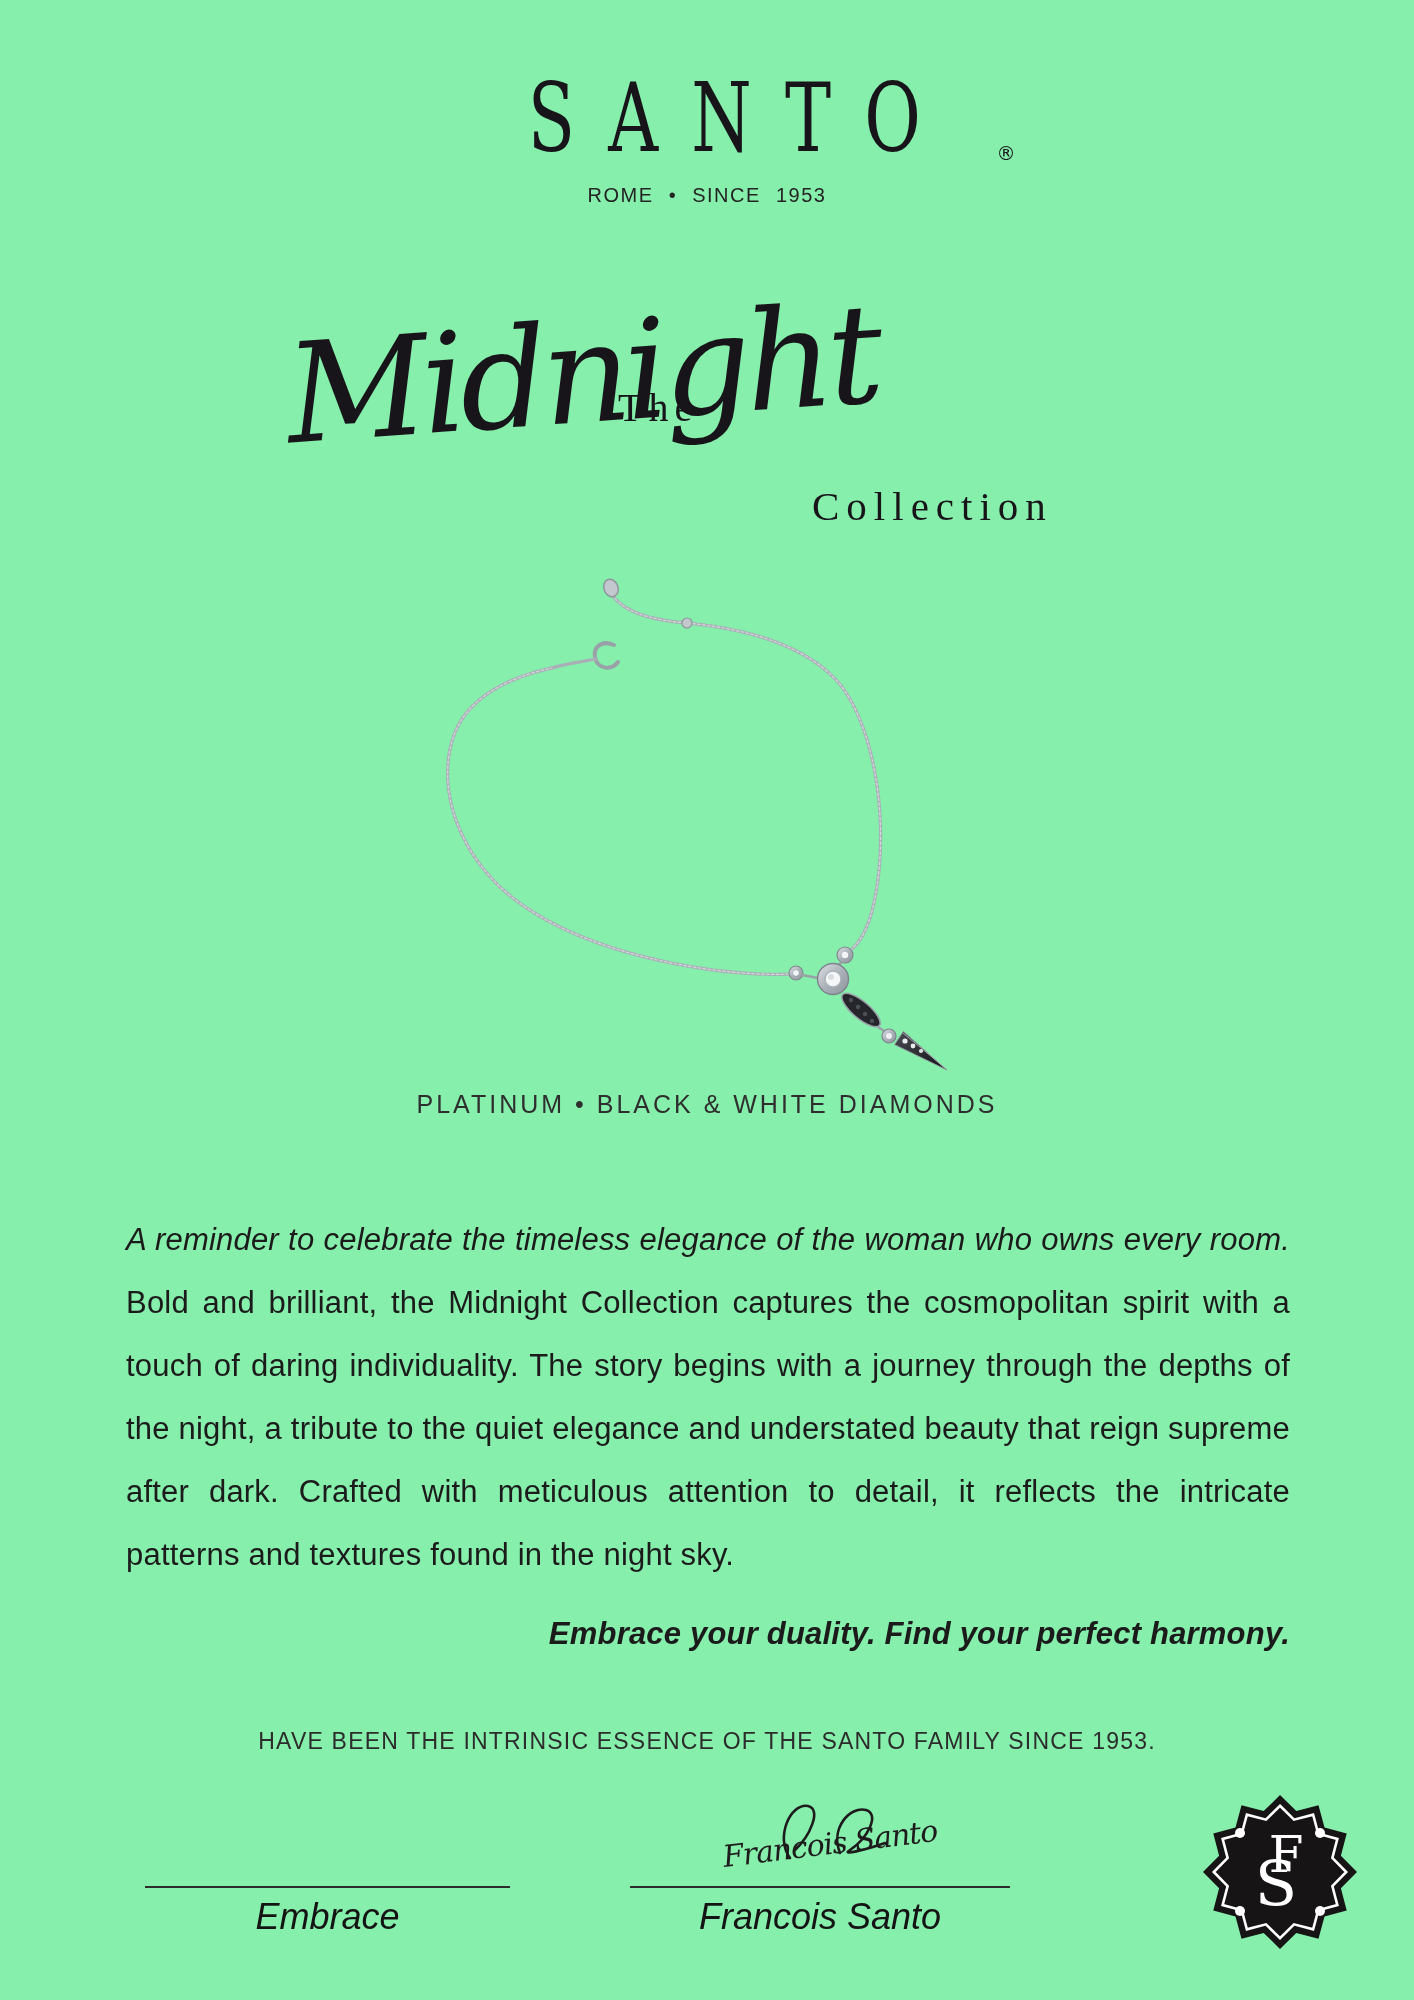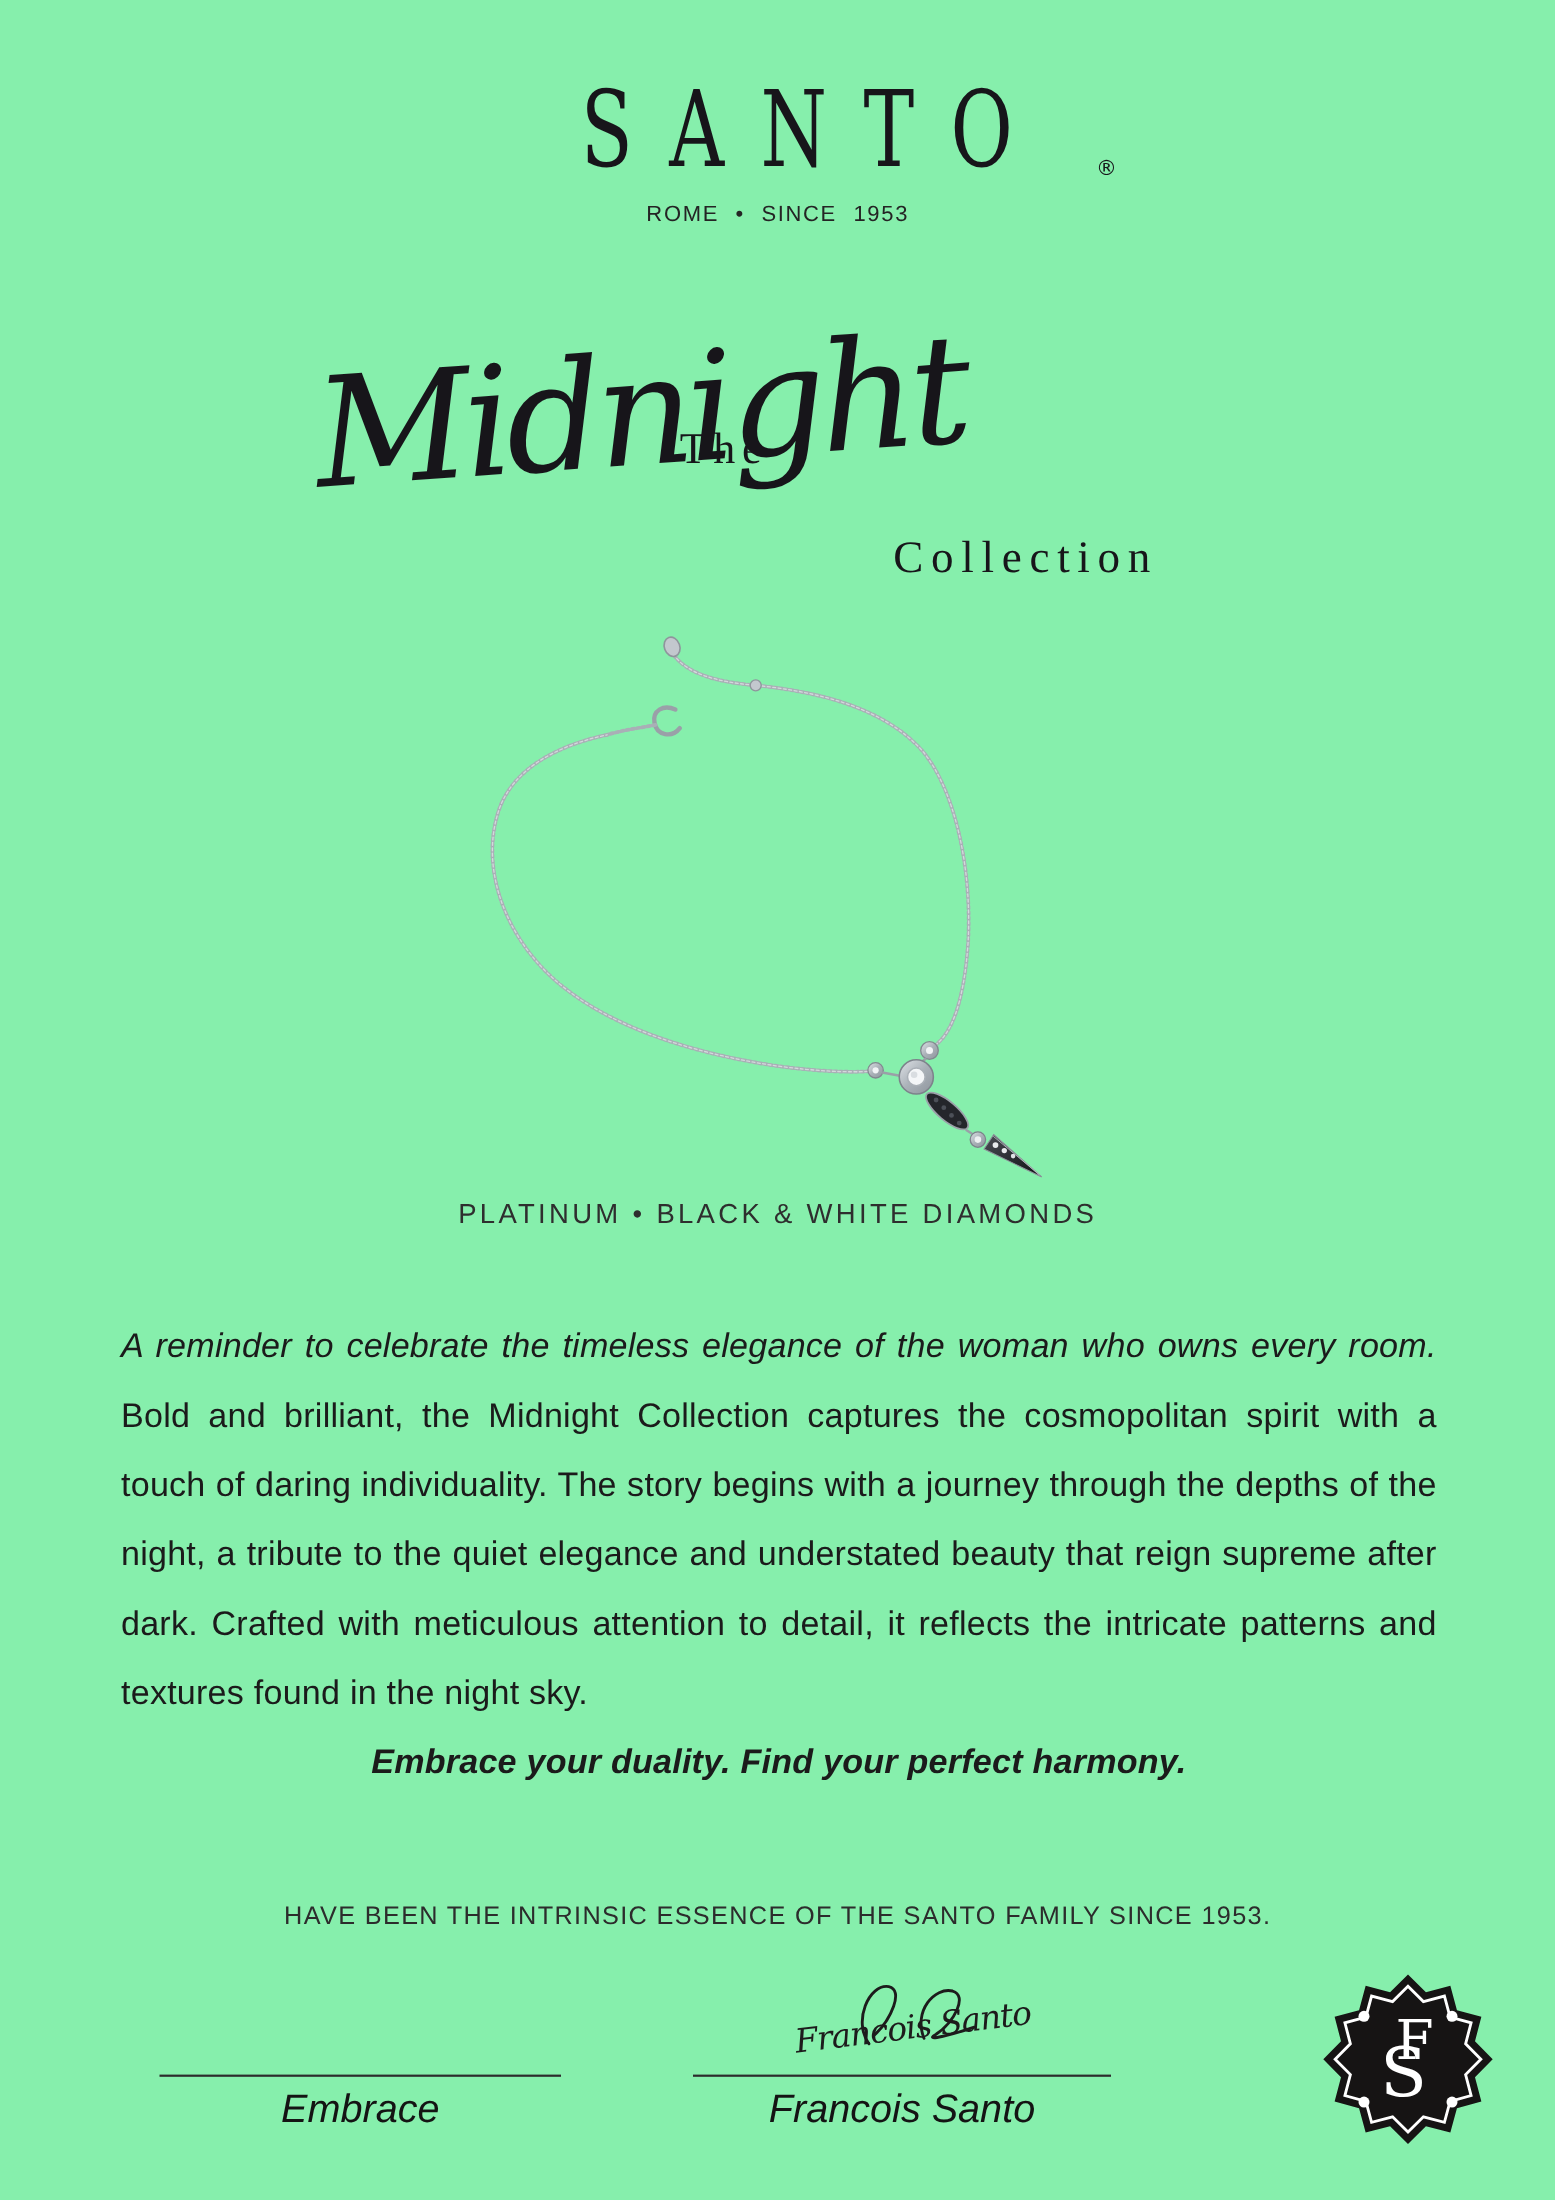--- a/index.html
+++ b/index.html
@@ -27,23 +27,23 @@
   .col-the{top:388px;left:604px;font-family:"Liberation Serif",serif;font-size:40px;letter-spacing:6px;color:#17151a;line-height:1;margin-left:14px;}
   .col-script{
     top:306px;left:286px;font-family:"DejaVu Serif",serif;font-style:italic;font-size:138px;
     line-height:1;letter-spacing:-6px;color:#17151a;transform:rotate(-4deg);
   }
   .col-collection{top:486px;left:812px;font-family:"Liberation Serif",serif;font-size:41px;letter-spacing:7px;color:#17151a;line-height:1;}
 
   
   .caption{top:1090px;font-size:25px;letter-spacing:3px;color:#2e2e2e;}
   .body-copy{top:1192px;left:110px;width:1196px;font-size:31px;line-height:63px;text-align:justify;color:#1b1b1b;letter-spacing:0.2px;}
-  .body-copy p{margin:0;}
+  .body-copy p{margin:16px;}
   .lead-italic{font-style:italic;}
-  .closing-italic{font-style:italic;font-weight:bold;text-align:center;}
+  .closing-italic{font-style:italic;font-weight:bold;text-align:right;}
   .motto{top:1724px;font-size:23px;line-height:34px;letter-spacing:1.2px;color:#2c2c2c;}
 
   
   .sig-line{top:1886px;height:0;border-top:2px solid #2c2c2c;}
   .sig-line.client{left:145px;width:365px;}
   .sig-line.signer{left:630px;width:380px;}
   .sig-label{top:1896px;font-size:36px;font-style:italic;color:#141414;}
   .sig-label.client{left:145px;width:365px;text-align:center;}
   .sig-label.signer{left:630px;width:380px;text-align:center;}
   .sig-script{

